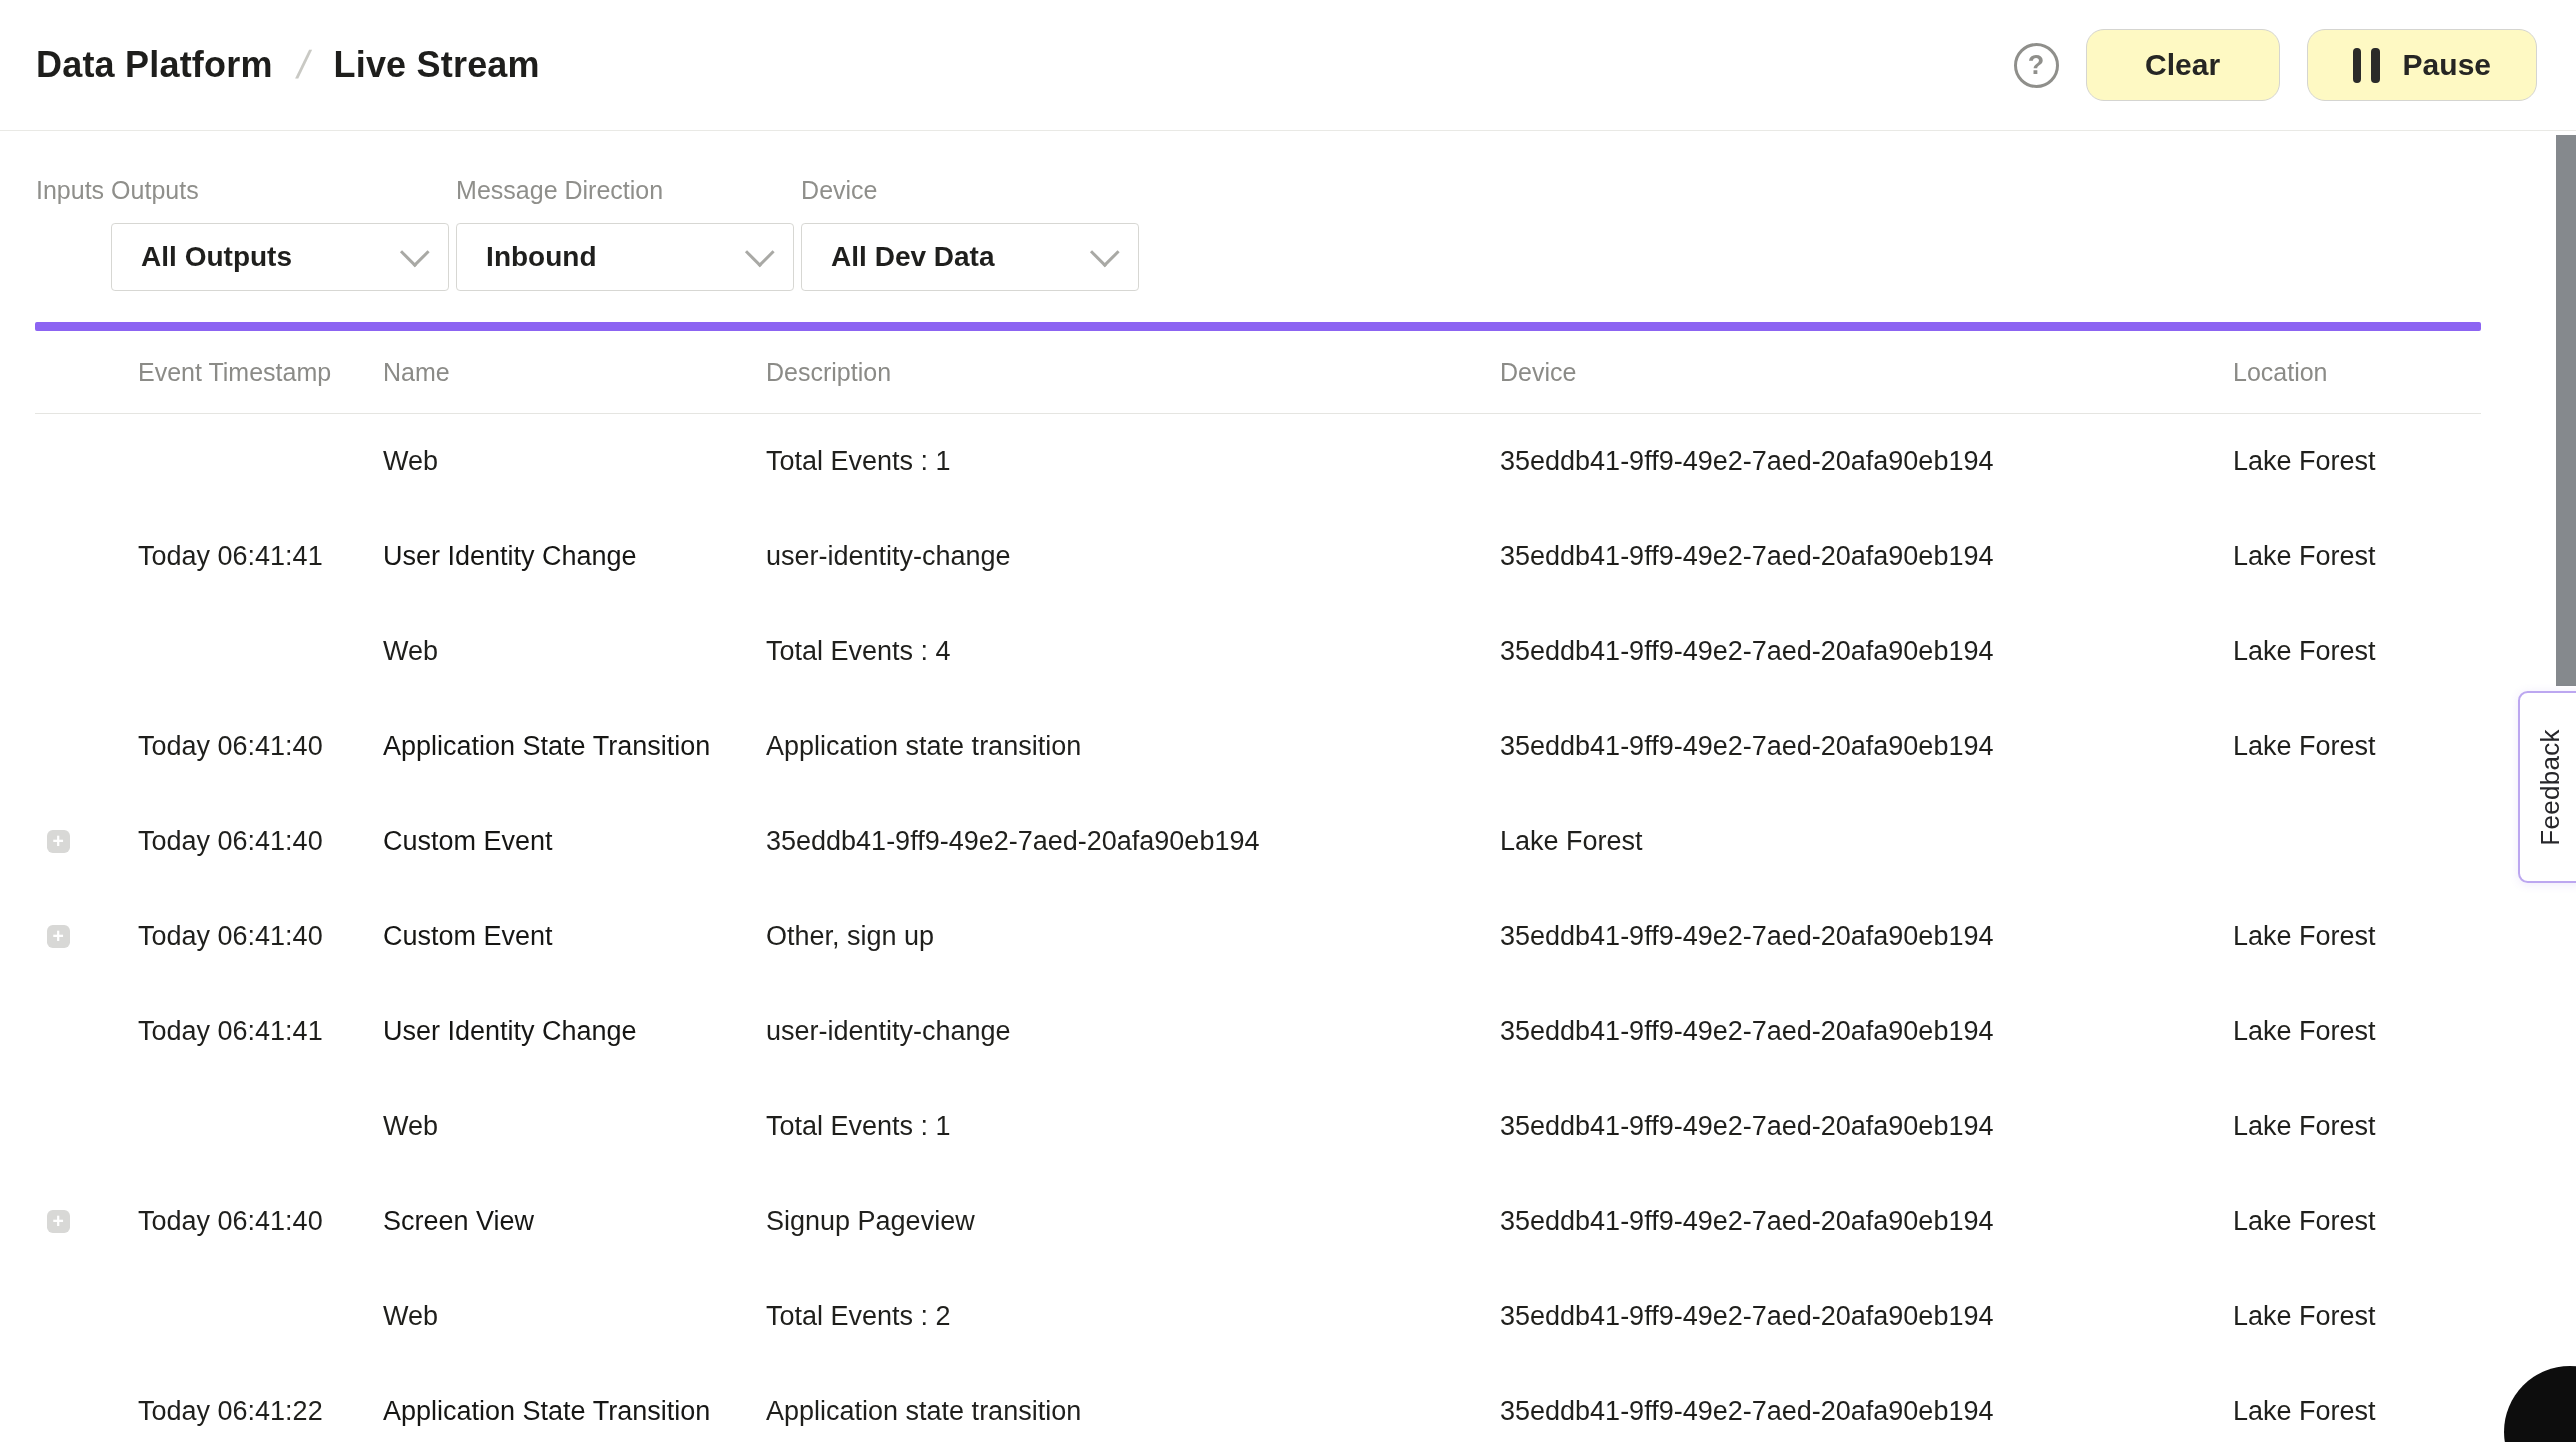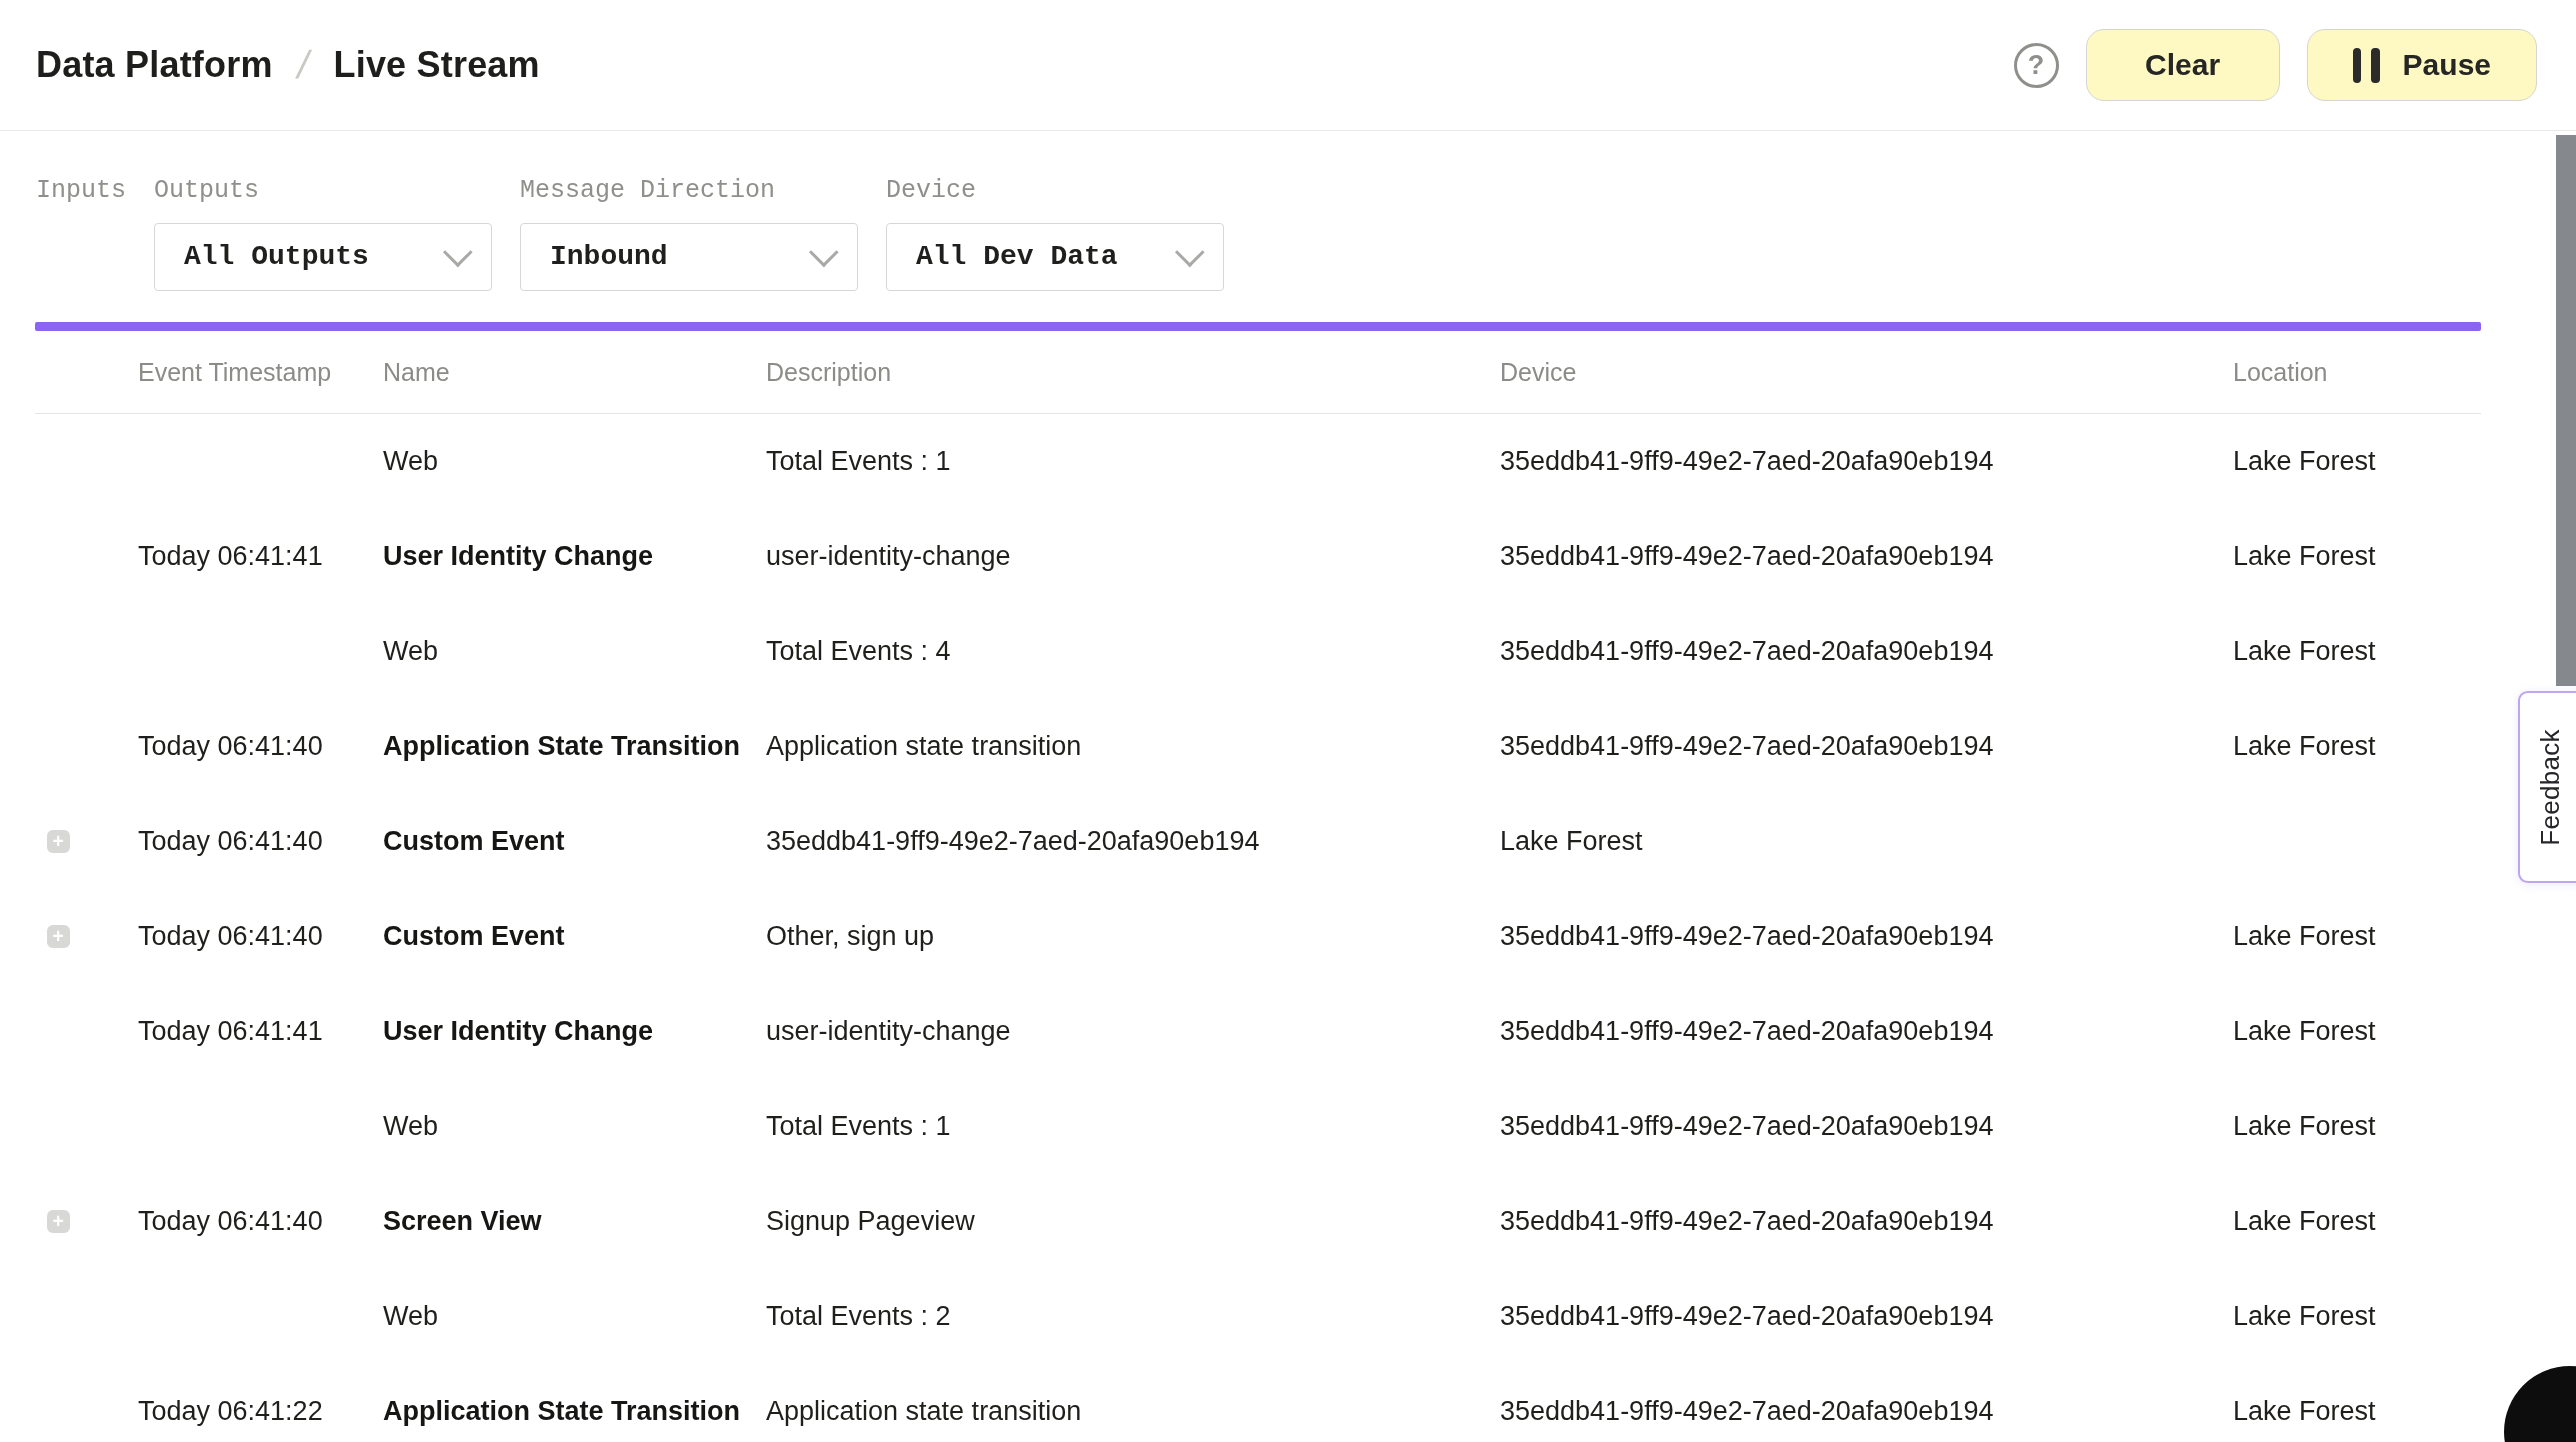--- a/index.html
+++ b/index.html
@@ -17,42 +17,42 @@
     color:#8f8f8b; font-size:27px; font-weight:700; display:flex; align-items:center;
     justify-content:center; cursor:pointer; background:#fff; }
   .btn { height:72px; min-width:194px; padding:16px 45px; background:#fef9c3;
     border:1.9px solid #d5d5d1; border-radius:18px; font-size:30px; font-weight:700;
     color:#262624; display:flex; align-items:center; justify-content:center; gap:23px;
     cursor:pointer; font-family:inherit; }
   .pause-icon { display:inline-flex; gap:9.7px; }
   .pause-icon i { display:block; width:8.7px; height:35px; background:#2b2b29; border-radius:3.9px; }
 
   
-  .filters { display:flex; gap:28px; padding:45px 0 0 36px; background:#fff;font-family:Liberation Mono, monospace; }
+  .filters { display:flex; gap:7px; padding:45px 0 0 36px; background:#fff; }
   .filter-group { display:flex; flex-direction:column; }
   .filter-label { font-size:25px; color:#8f8f8b; margin-bottom:17.5px; }
   .select { width:338px; height:68px; border:1.9px solid #d7d7d3; border-radius:3.9px;
     background:#fff; display:flex; align-items:center; justify-content:space-between;
     padding:0 27px 0 29px; cursor:pointer; }
   .select-value { font-size:28px; font-weight:700; color:#1f1f1d; }
   .chevron { width:21.4px; height:21.4px; border-right:3.9px solid #a9a9a5;
     border-bottom:3.9px solid #a9a9a5; transform:rotate(45deg) translateY(-5.8px); }
 
   
   .stream-bar { margin:31px 0 0 35px; width:2446px; height:9.7px; border-radius:1.9px; }
 
   
   .grid { margin-left:35px; width:2446px; }
   .grid-head { display:grid; grid-template-columns:103px 245px 383px 734px 733px 1fr;
     height:83px; align-items:center; border-bottom:1.9px solid #e5e5e1; }
   .grid-head div { font-size:25px; color:#8b8b87; }
   .grid-row { display:grid; grid-template-columns:103px 245px 383px 734px 733px 1fr;
     height:95px; align-items:center; cursor:pointer; }
   .cell { font-size:27px; color:#1f1f1c; white-space:nowrap; overflow:hidden; }
-  .cell.name-bold { font-weight:700; color:#161614; }
+  .cell.name-bold { font-weight:400; color:#161614; }
   .expand-btn { width:23px; height:23px; margin-left:11.6px; border:none; border-radius:5.8px;
     background:#d8d8d6; color:#fff; font-size:19.4px; font-weight:700; line-height:21.4px;
     display:flex; align-items:center; justify-content:center; cursor:pointer; }
 
   
   .scroll-thumb { position:absolute; top:135px; right:0; width:20.4px; height:551px;
     cursor:grab; }
 
   
   .feedback-tab { position:absolute; top:691px; right:-5.8px; width:64px; height:192px;

